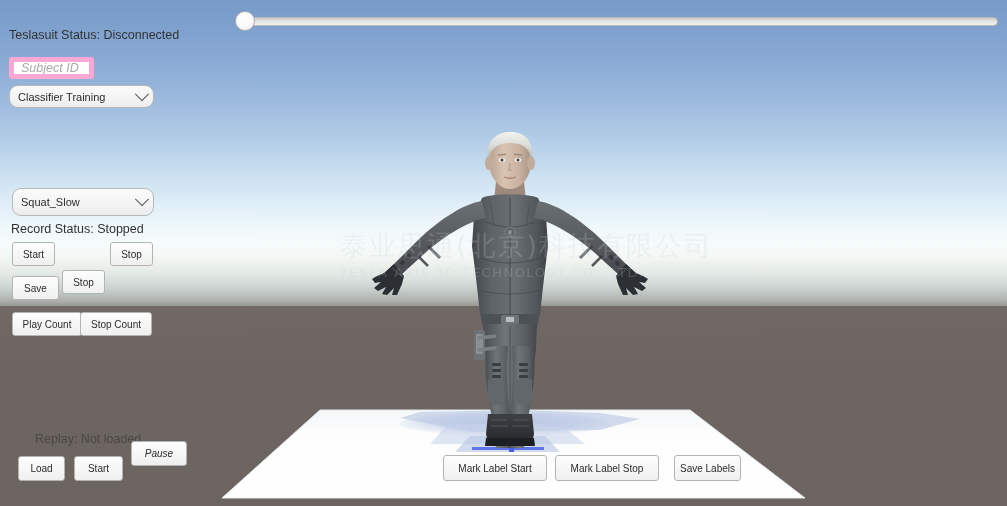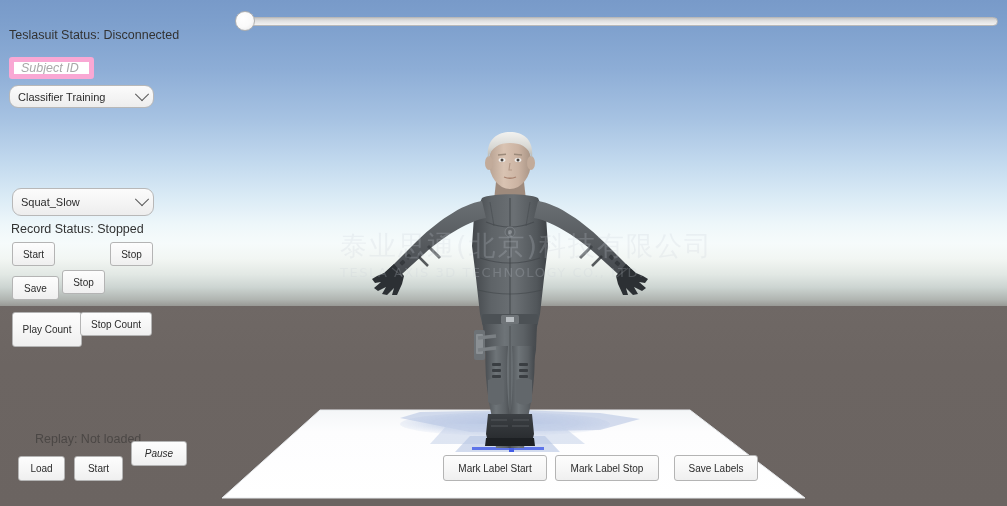--- a/index.html
+++ b/index.html
@@ -406,27 +406,27 @@
   </div>
 
   <div class="ui-label" style="left:11px; top:223px;">Record Status: Stopped</div>
 
   <div class="btn" style="left:12px; top:242px; width:43px; height:24px;">Start</div>
   <div class="btn" style="left:62px; top:242px; width:43px; height:24px;margin-top:28px;">Stop</div>
   <div class="btn" style="left:110px; top:242px; width:43px; height:24px;">Stop</div>
 
   <div class="btn" style="left:12px; top:276px; width:47px; height:24px;">Save</div>
 
-  <div class="btn" style="left:12px; top:312px; width:70px; height:35px;">Play Count</div>
+  <div class="btn" style="left:12px; top:312px; width:70px; height:24px;">Play Count</div>
   <div class="btn" style="left:80px; top:312px; width:72px; height:24px;">Stop Count</div>
 
   <div class="ui-label" style="left:19px; top:433px; color:#4b4745;margin-left:16px;">Replay: Not loaded</div>
 
   <div class="btn" style="left:18px; top:456px; width:47px; height:25px;">Load</div>
   <div class="btn" style="left:74px; top:456px; width:49px; height:25px;">Start</div>
   <div class="btn" style="left:131px; top:441px; width:56px; height:25px;font-style:italic;">Pause</div>
 
 
   <div class="btn" style="left:555px; top:455px; width:104px; height:26px;">Mark Label Stop</div>
   <div class="btn" style="left:443px; top:455px; width:104px; height:26px;">Mark Label Start</div>
-  <div class="btn" style="left:674px; top:455px; width:84px; height:26px;">Save Labels</div>
+  <div class="btn" style="left:674px; top:455px; width:67px; height:26px;">Save Labels</div>
 
 </div>
 
 </body></html>

